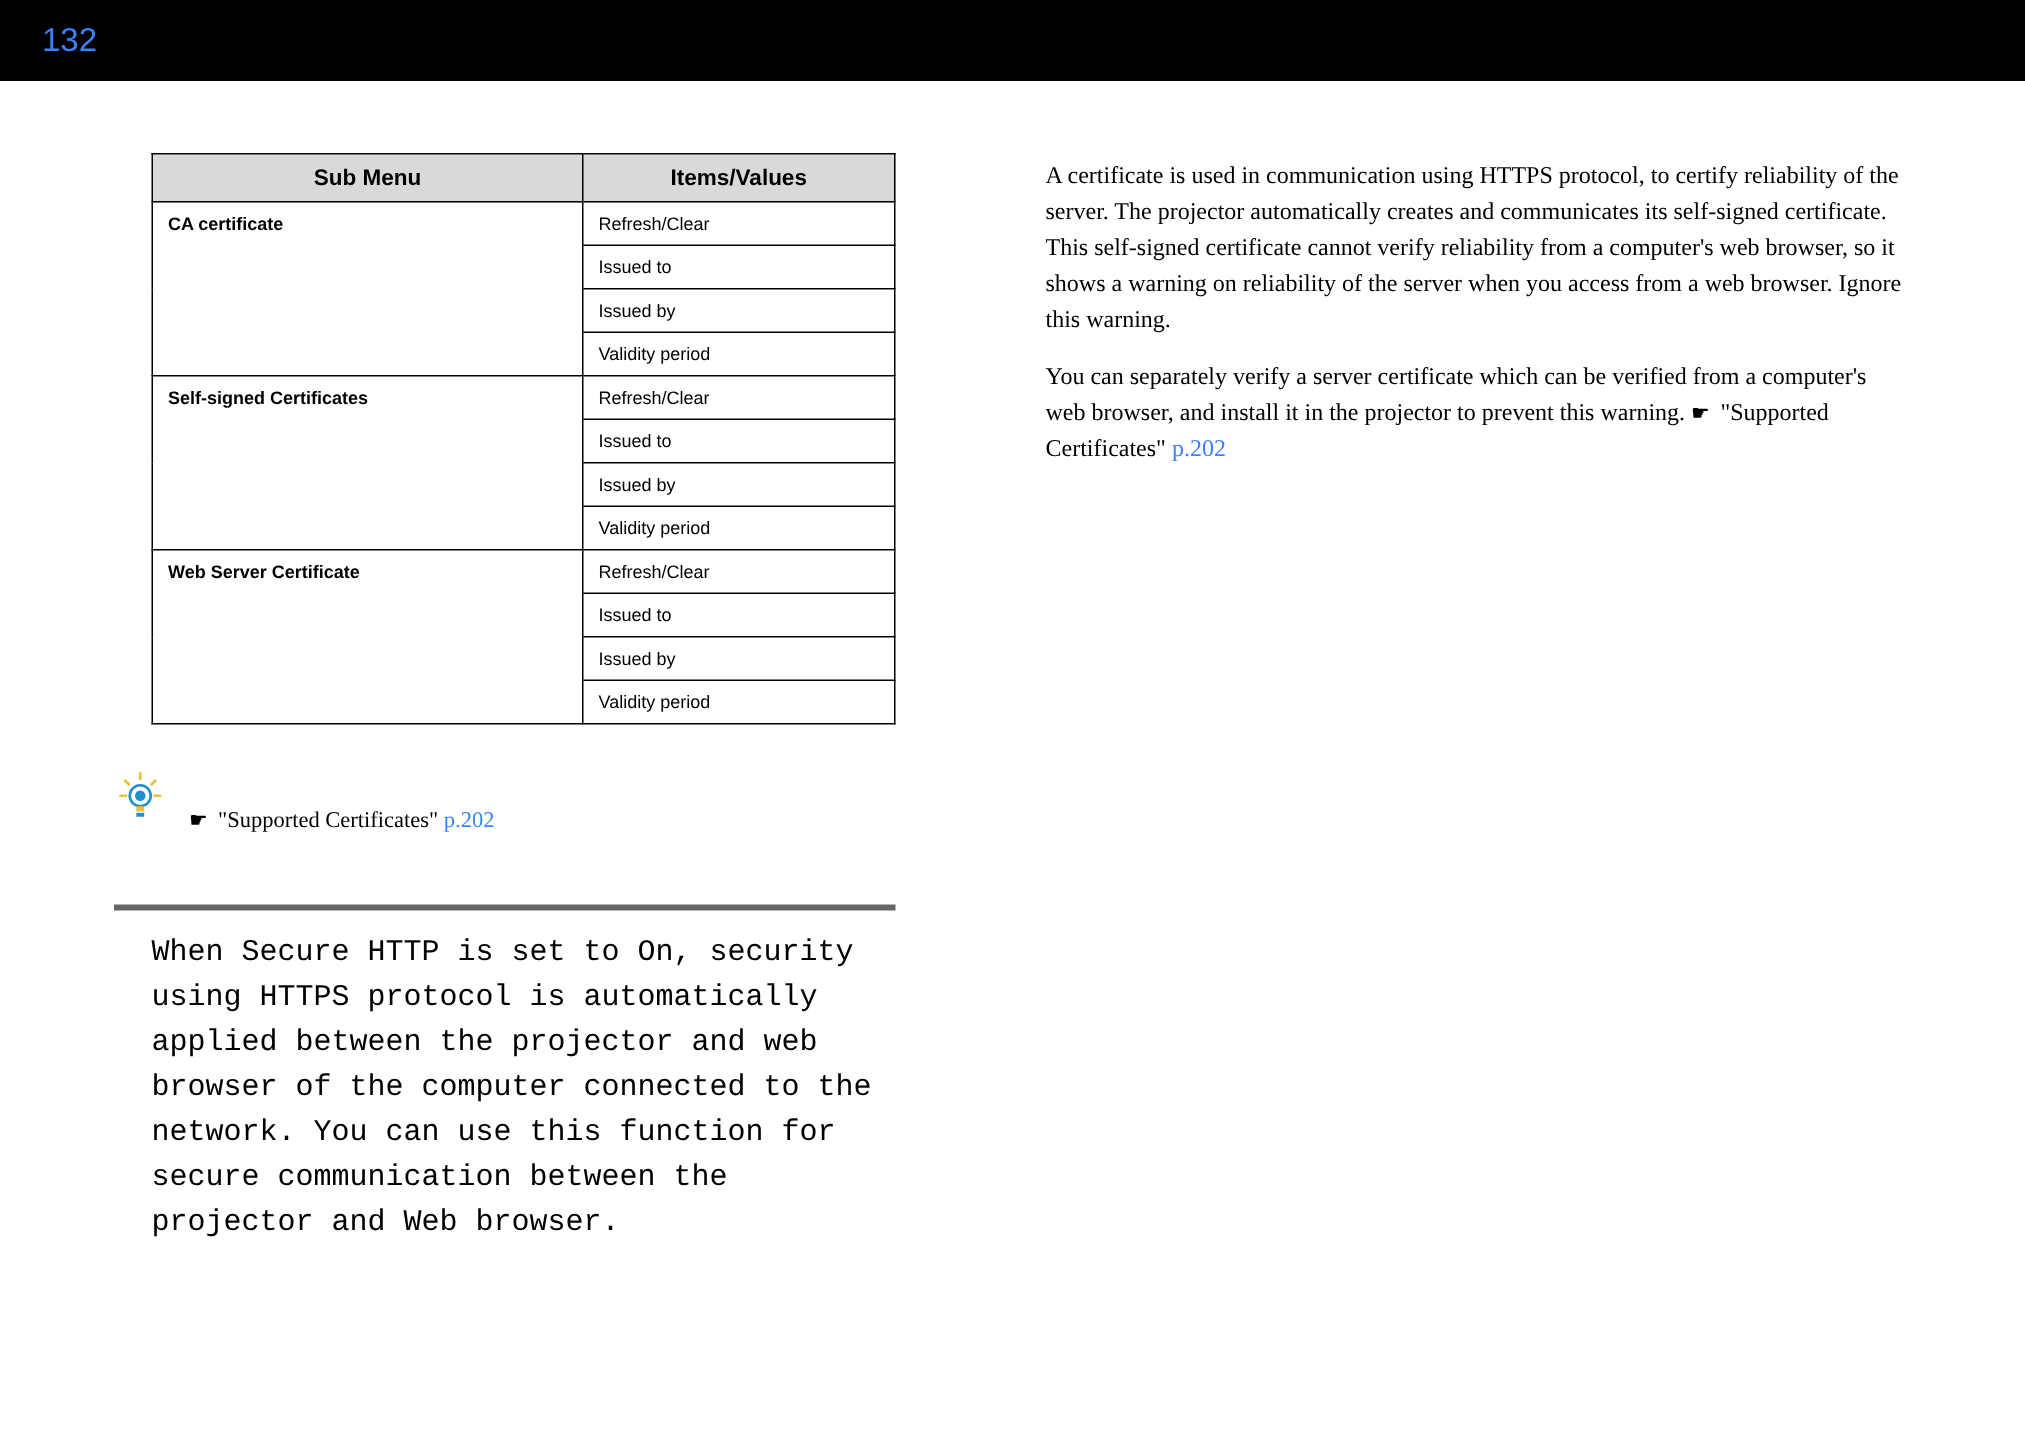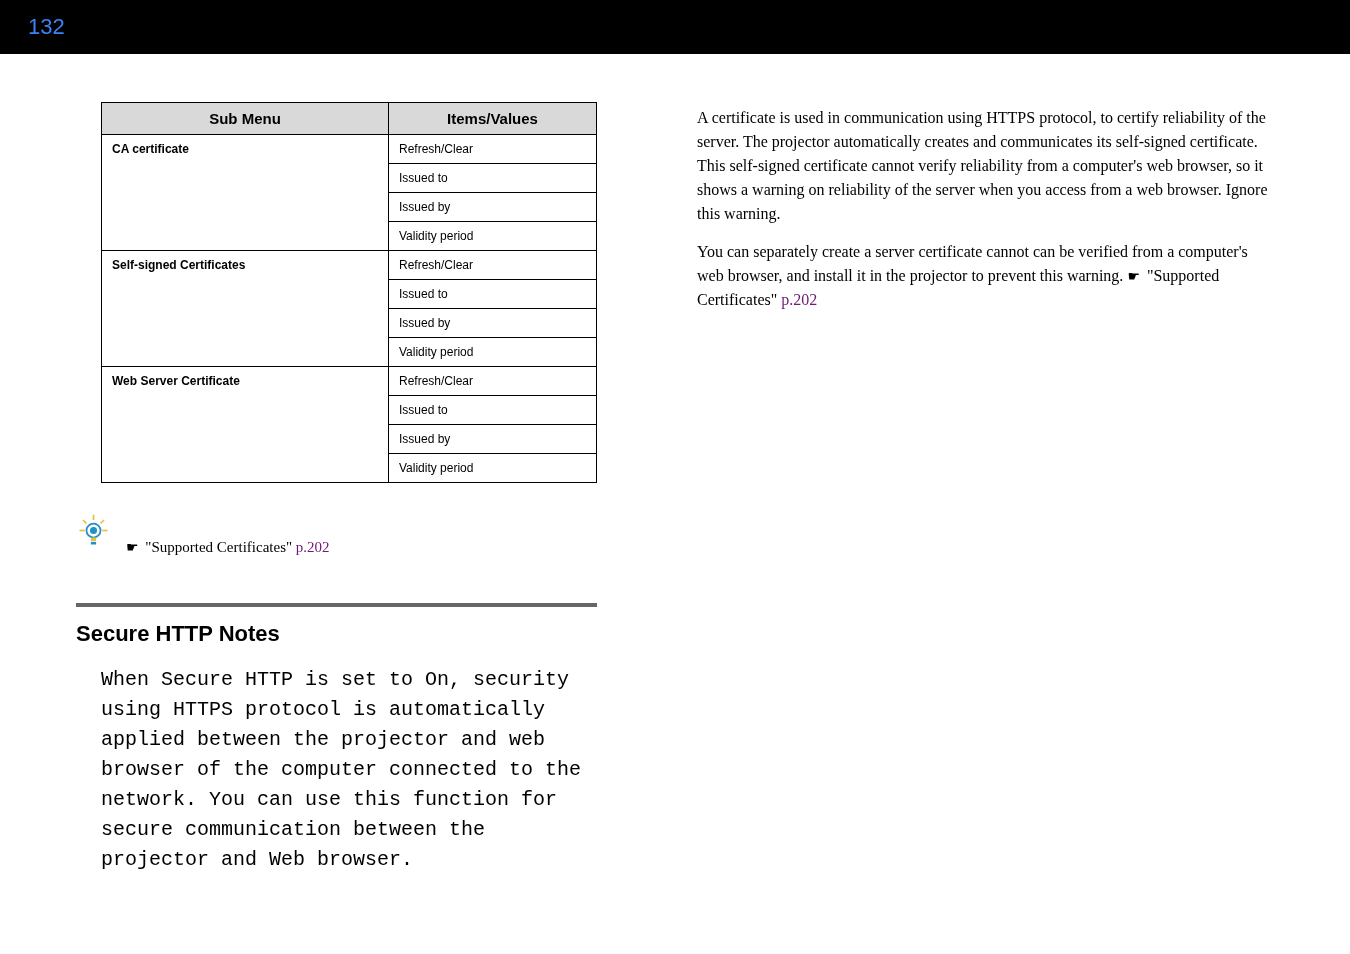--- a/index.html
+++ b/index.html
@@ -95,21 +95,21 @@
       line-height: 1.5;
     }
     
     .hand-icon {
       display: inline-block;
       font-size: 14px;
       margin-right: 3px;
     }
     
     .link {
-      color: #701a75;
+      color: #3b82f6;
       text-decoration: none;
     }
     
     .section-divider {
       border-top: 4px solid #666;
       margin-top: 45px;
       margin-bottom: 14px;
     }
     
     .section-heading {
@@ -207,26 +207,25 @@
         <rect x="17" y="33" width="6" height="3" fill="#2090c8"></rect>
       </svg>
       <div class="note-text">
         <br>
         <span class="hand-icon">☛</span>
         <span>"Supported Certificates"</span><a href="#" class="link"> p.202</a>
       </div>
     </div>
 
     <div class="section-divider"></div>
-    <h2 class="section-heading">Secure HTTP Notes</h2>
     <p class="body-text">When Secure HTTP is set to On, security using HTTPS protocol is automatically applied between the projector and web browser of the computer connected to the network. You can use this function for secure communication between the projector and Web browser.</p>
 
   </div>
 
   <div class="right-col">
     <p class="right-text">A certificate is used in communication using HTTPS protocol, to certify reliability of the server. The projector automatically creates and communicates its self-signed certificate. This self-signed certificate cannot verify reliability from a computer's web browser, so it shows a warning on reliability of the server when you access from a web browser. Ignore this warning.</p>
     <p class="right-text">
-      <span>You can separately create a server certificate cannot can be verified from a computer's web browser, and install it in the projector to prevent this warning.</span>
+      <span>You can separately verify a server certificate which can be verified from a computer's web browser, and install it in the projector to prevent this warning.</span>
       <span class="hand-icon">☛</span>
       <span>"Supported Certificates"</span><a href="#" class="link"> p.202</a>
     </p>
   </div>
 </div>
 
 </body></html>

